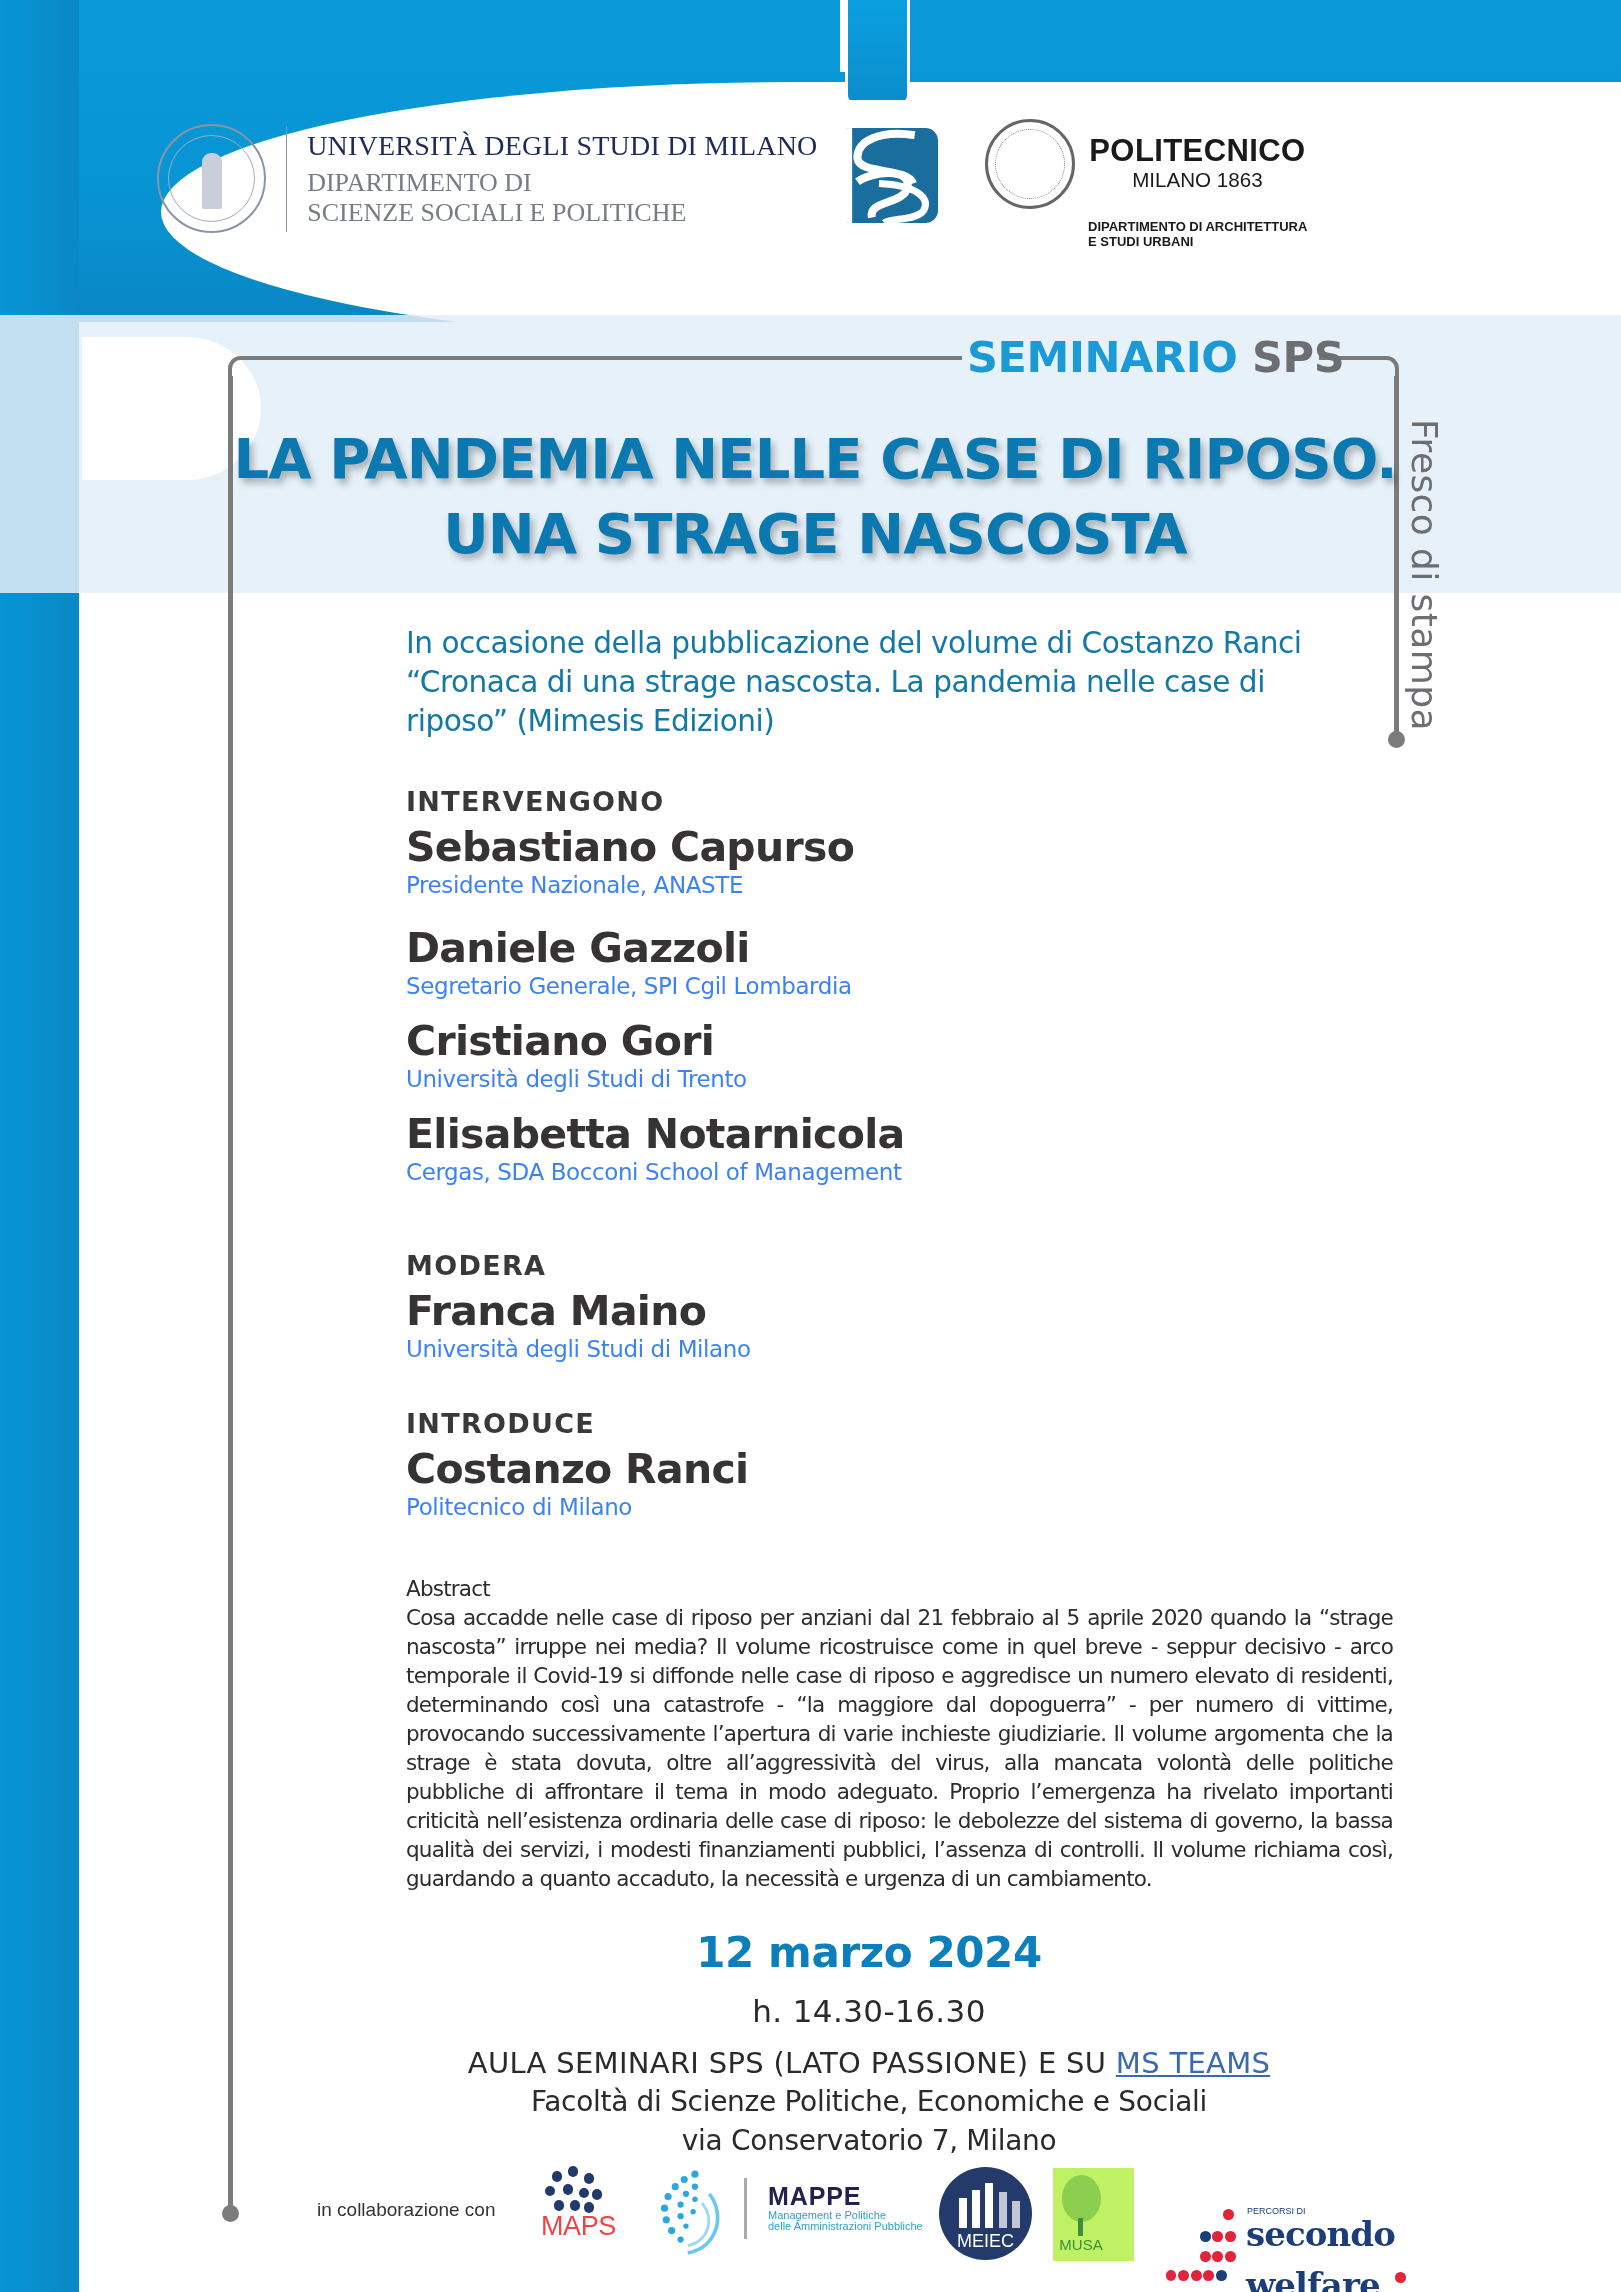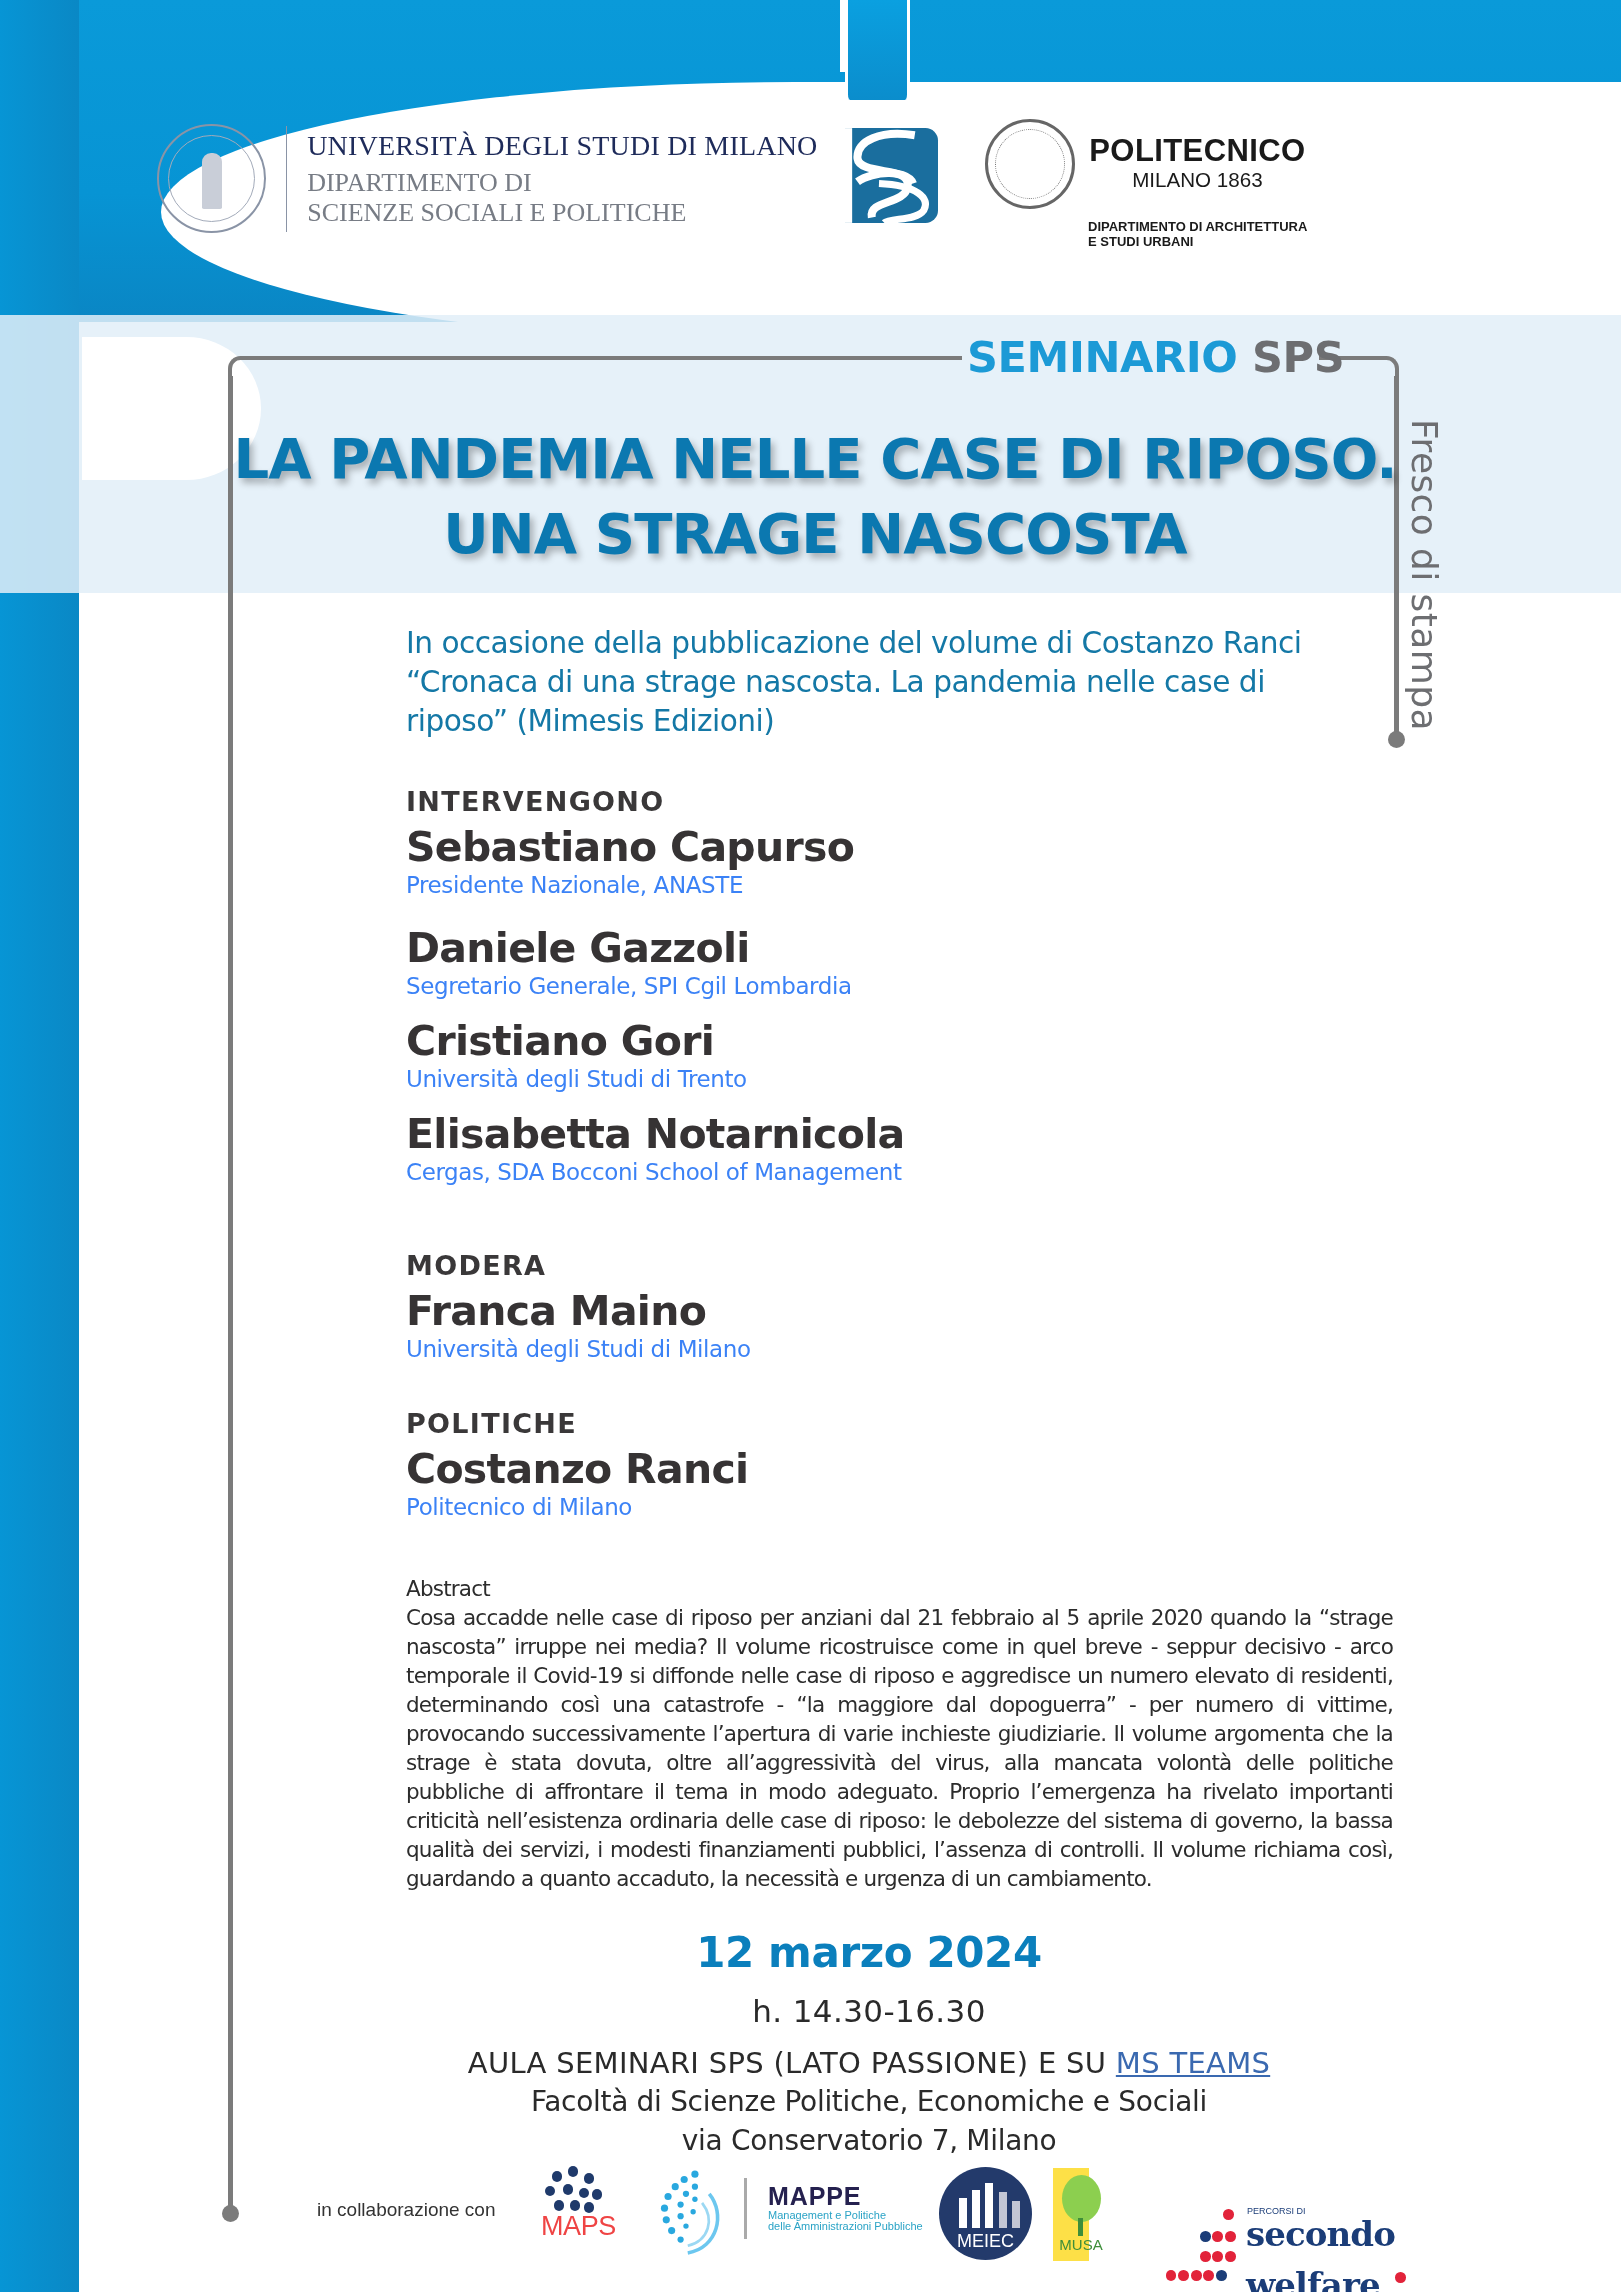--- a/index.html
+++ b/index.html
@@ -84,21 +84,21 @@
   .swirl-logo { left:632px; top:2167px; width:99px; height:94px; }
   .mappe-divider { left:744px; top:2178px; width:2.7px; height:61px; background:#aaa; }
   .mappe-logo { left:768px; top:2183px; font-family:"Liberation Sans", sans-serif; }
   .mappe-title { font-size:25px; font-weight:bold; color:#25214f; letter-spacing:0.9px; line-height:27px; }
   .mappe-sub { font-size:11px; color:#2aa3c6; line-height:10.7px; }
   .meiec-logo { left:939px; top:2167px; width:93px; height:93px; border-radius:50%; background:#233a6b; }
   .meiec-bars { position:absolute; left:19.7px; top:16px; display:flex; align-items:flex-end; gap:5.4px; height:45px; }
   .meiec-bars i { display:block; width:8px; background:#fff; }
   .meiec-bars i.g { background:#c3c6d4; }
   .meiec-text { position:absolute; left:0; top:64px; width:93px; text-align:center; color:#fff; font-family:"Liberation Sans", sans-serif; font-weight:normal; font-size:18px; }
-  .musa-logo { left:1053px; top:2168px; width:36px; height:93px; background:#fde047; }
+  .musa-logo { left:1053px; top:2168px; width:36px; height:93px; background:#bef264;padding-left:45px; }
   .musa-tree { position:absolute; left:9px; top:7.2px; width:39px; height:47px; border-radius:50%; background:#8ccf4f; }
   .musa-trunk { position:absolute; left:25px; top:50px; width:5.4px; height:18px; background:#3e8e3a; }
   .musa-text { position:absolute; left:0; top:68px; width:56px; text-align:center; font-family:"Liberation Sans", sans-serif; font-size:15px; color:#3e8e3a; }
   .sw-logo { left:1164px; top:2173px; width:251px; height:85px;margin-top:31px; }
   .sw-dots { position:absolute; left:0; top:0; width:81px; height:85px; }
   .sw-dots span { position:absolute; width:10.7px; height:10.7px; border-radius:50%; }
   .sw-pre { position:absolute; left:83px; top:1.8px; font-family:"Liberation Sans", sans-serif; font-size:9px; color:#1b3d78; }
   .sw-word { position:absolute; left:82px; font-family:"DejaVu Serif", serif; font-weight:bold; color:#1b3d78; font-size:34px; line-height:34px; letter-spacing:-0.9px; }
 </style>
 </head>
@@ -193,21 +193,21 @@
 
 <div class="section" style="top:1250px;">
   <div class="section-label">MODERA</div>
   <div class="person">
     <div class="person-name">Franca Maino</div>
     <div class="person-aff">Università degli Studi di Milano</div>
   </div>
 </div>
 
 <div class="section" style="top:1408px;">
-  <div class="section-label">POLITICHE</div>
+  <div class="section-label">INTRODUCE</div>
   <div class="person">
     <div class="person-name">Costanzo Ranci</div>
     <div class="person-aff">Politecnico di Milano</div>
   </div>
 </div>
 
 <div class="abstract">
   <div>Abstract</div>
   <div class="abstract-body">Cosa accadde nelle case di riposo per anziani dal 21 febbraio al 5 aprile 2020 quando la “strage nascosta” irruppe nei media? Il volume ricostruisce come in quel breve - seppur decisivo - arco temporale il Covid-19 si diffonde nelle case di riposo e aggredisce un numero elevato di residenti, determinando così una catastrofe - “la maggiore dal dopoguerra” - per numero di vittime, provocando successivamente l’apertura di varie inchieste giudiziarie. Il volume argomenta che la strage è stata dovuta, oltre all’aggressività del virus, alla mancata volontà delle politiche pubbliche di affrontare il tema in modo adeguato. Proprio l’emergenza ha rivelato importanti criticità nell’esistenza ordinaria delle case di riposo: le debolezze del sistema di governo, la bassa qualità dei servizi, i modesti finanziamenti pubblici, l’assenza di controlli. Il volume richiama così, guardando a quanto accaduto, la necessità e urgenza di un cambiamento.</div>
 </div>

